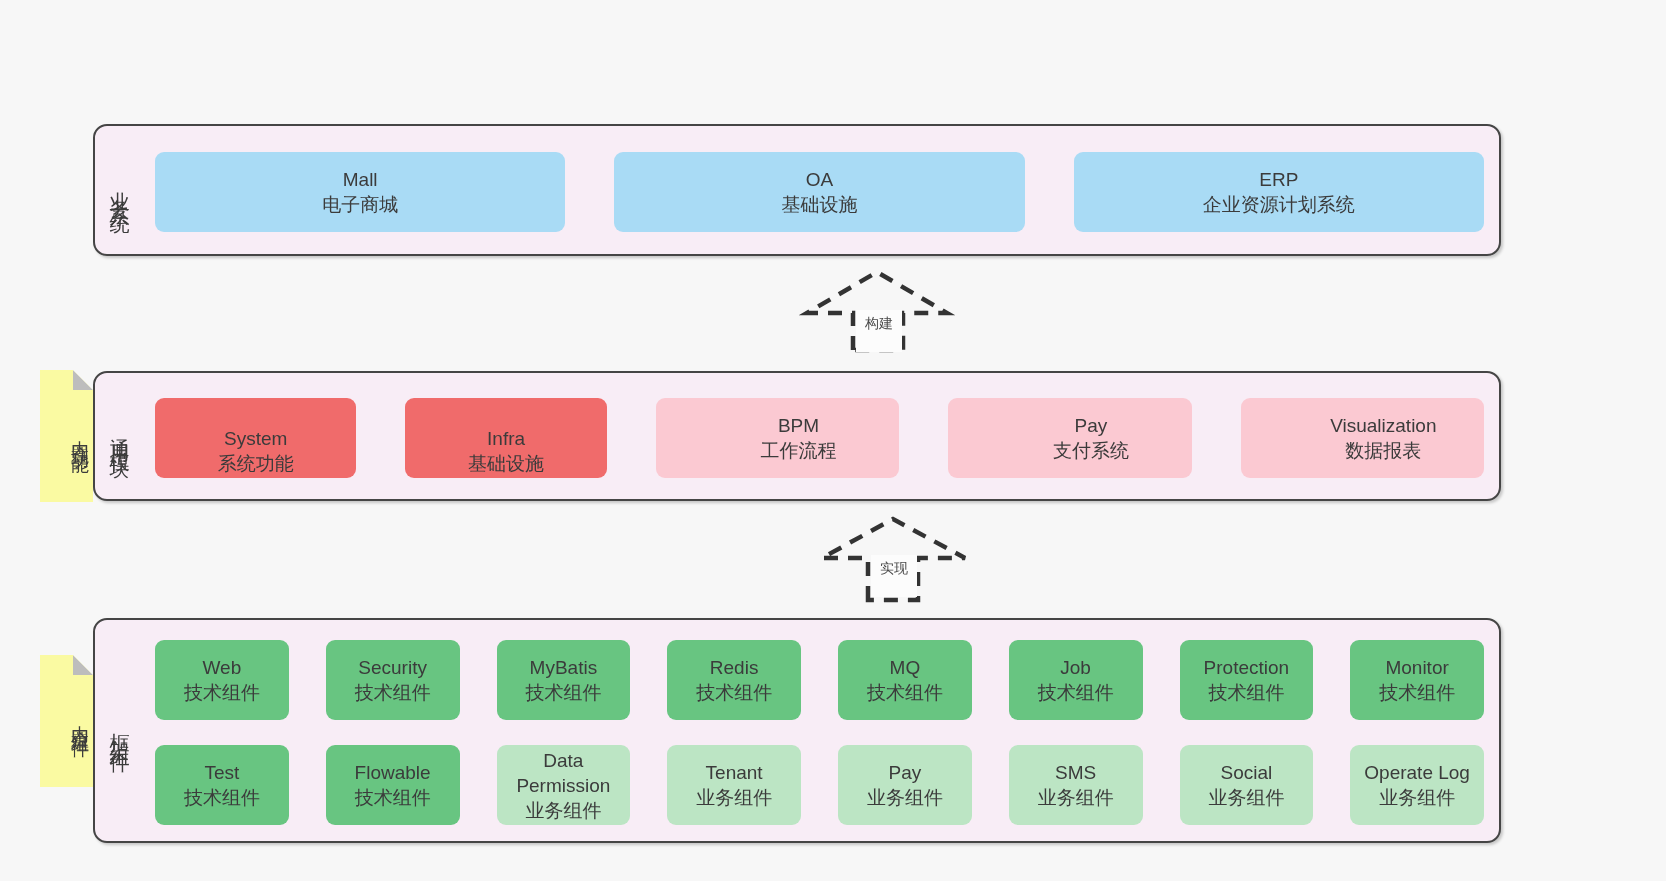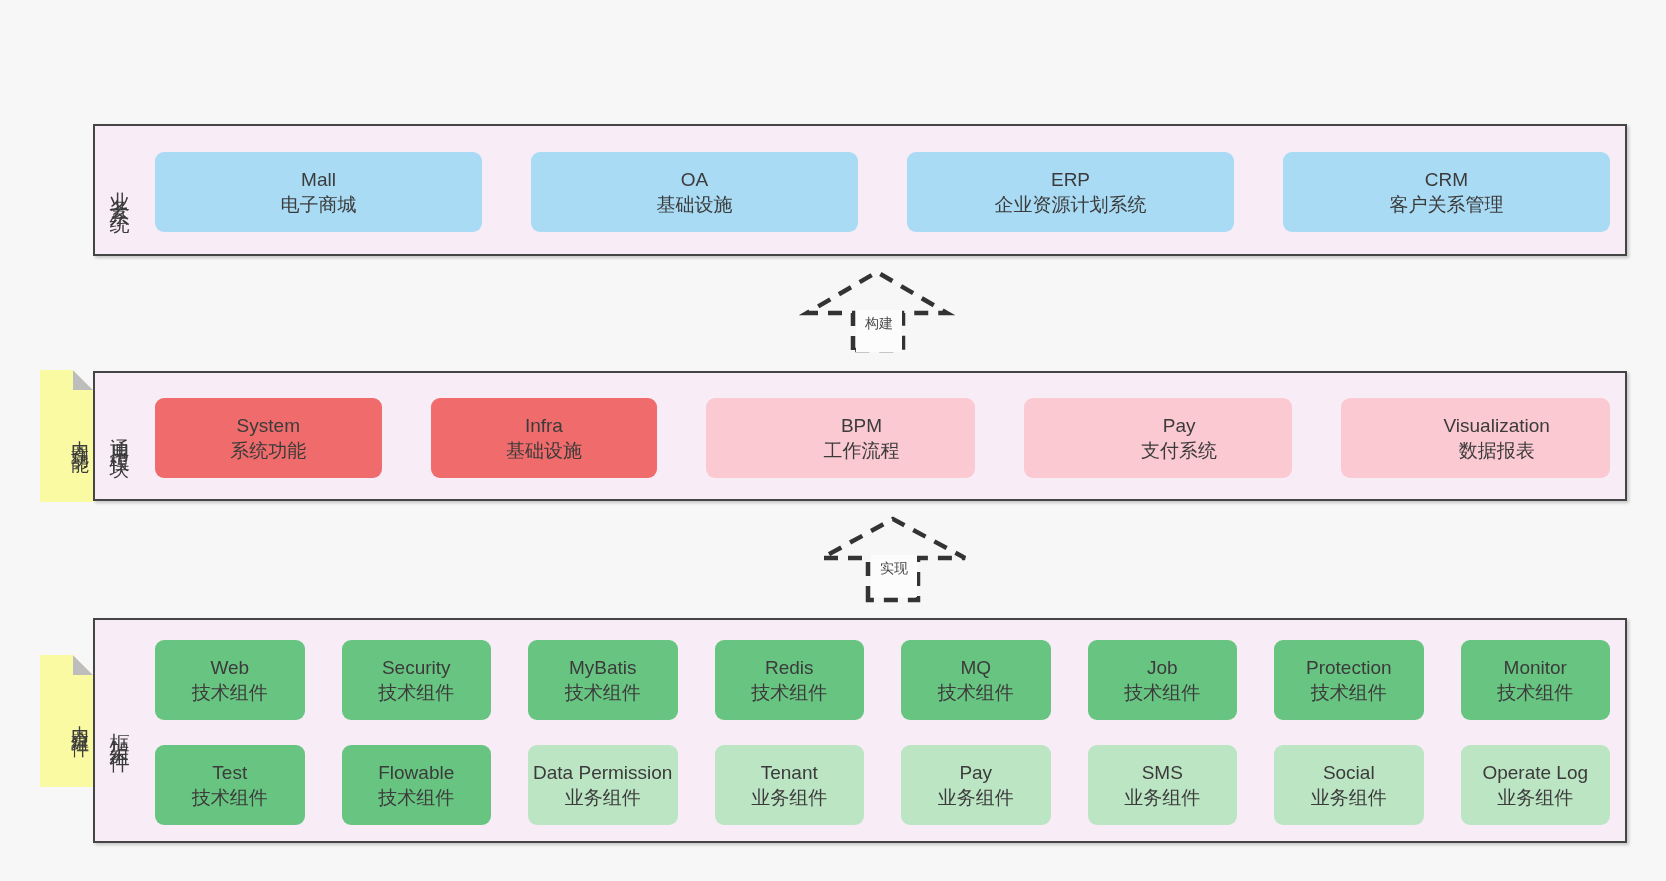--- a/index.html
+++ b/index.html
@@ -3,24 +3,24 @@
 <meta charset="utf-8">
 <style>
   html,body{margin:0;padding:0;}
   .stage{
     position:relative;width:1666px;height:881px;overflow:hidden;
     background:var(--page_bg,#f7f7f7);
     font-family:"Liberation Sans","DejaVu Sans",sans-serif;
     color:var(--text,#3b3b3b);
   }
   .band{
-    position:absolute;left:93px;width:1534px;box-sizing:border-box;
+    position:absolute;left:93px;width:1408px;box-sizing:border-box;
     background:var(--band_bg,#f8edf6);
     border:2px solid var(--border,#454545);
-    border-radius:0;
+    border-radius:14px;
     box-shadow:2px 2px 3px rgba(0,0,0,.20);
   }
   .band1{top:124px;height:132px;}
   .band2{top:371px;height:130px;}
   .band3{top:618px;height:225px;padding-left:39px;}
   .band-label{
     position:absolute;left:12px;top:50%;transform:translateY(-50%);
     writing-mode:vertical-rl;text-orientation:upright;
     font-size:20px;letter-spacing:7px;white-space:nowrap;color:var(--text,#3b3b3b);
   }
@@ -29,21 +29,21 @@
   .band2 .row{top:25px;height:80px;gap:49px;}
   .band3 .row-1{top:20px;height:80px;gap:37px;}
   .band3 .row-2{top:125px;height:80px;gap:37px;}
   .box{
     flex:1;border-radius:9px;
     display:flex;flex-direction:column;align-items:center;justify-content:center;
     text-align:center;font-size:19px;line-height:25px;padding:2px;box-sizing:border-box;
   }
   .box span{display:block;max-width:100%;}
   .blue{background:var(--box_blue,#a9dbf5);}
-  .red{background:var(--box_red,#f06b6b);}
+  .red{background:var(--box_red,#f06b6b);justify-content:flex-end;}
   .pink{background:var(--box_pink,#fbc9d2);padding-left:44px;}
   .gdark{background:var(--box_green_dark,#68c581);}
   .glight{background:var(--box_green_light,#bce5c4);}
   .sticky{
     position:absolute;left:40px;width:53px;height:132px;z-index:6;
     background:var(--sticky_bg,#fafaa2);
     clip-path:polygon(0 0,calc(100% - 20px) 0,100% 20px,100% 100%,0 100%);
     display:flex;align-items:center;justify-content:flex-end;
     filter:drop-shadow(1px 1px 1px rgba(0,0,0,.18));
   }
@@ -87,24 +87,20 @@
         <span>电子商城</span>
       </div>
       <div class="box blue">
         <span>OA</span>
         <span>基础设施</span>
       </div>
       <div class="box blue">
         <span>ERP</span>
         <span>企业资源计划系统</span>
       </div>
-      <div class="box blue">
-        <span>CRM</span>
-        <span>客户关系管理</span>
-      </div>
     </div>
   </div>
 
   <svg class="arrow-svg svg1" width="165" height="95">
     <path d="M56 88 L56 51 L10 51 L80 10 L150 51 L106 51 L106 88 Z"></path>
   </svg>
   <div class="arrow-label arrow-label1">构建</div>
 
   <div class="band band2">
     <div class="band-label">通用模块</div>

